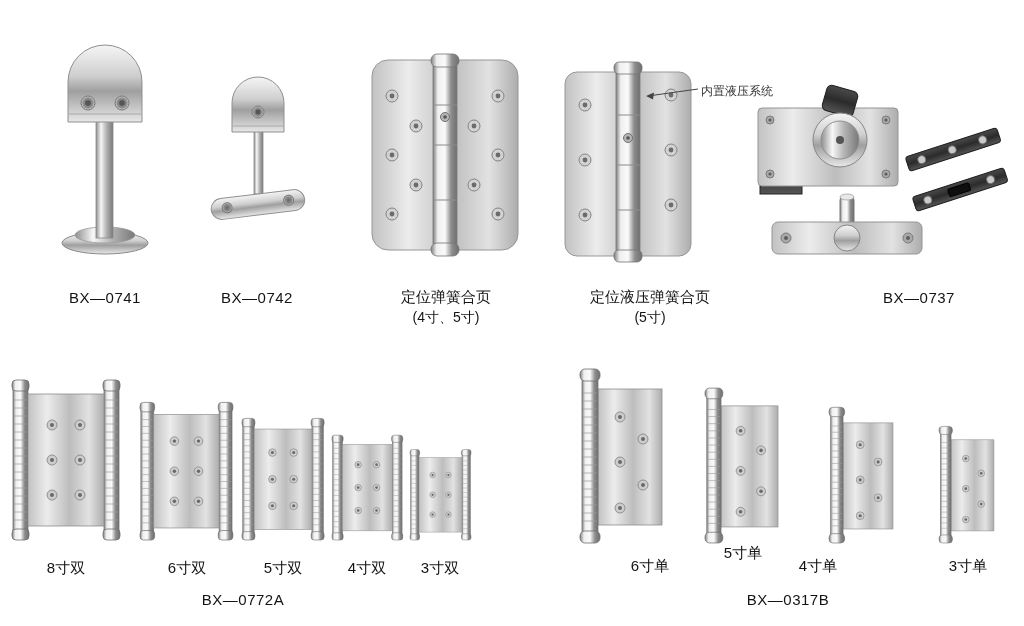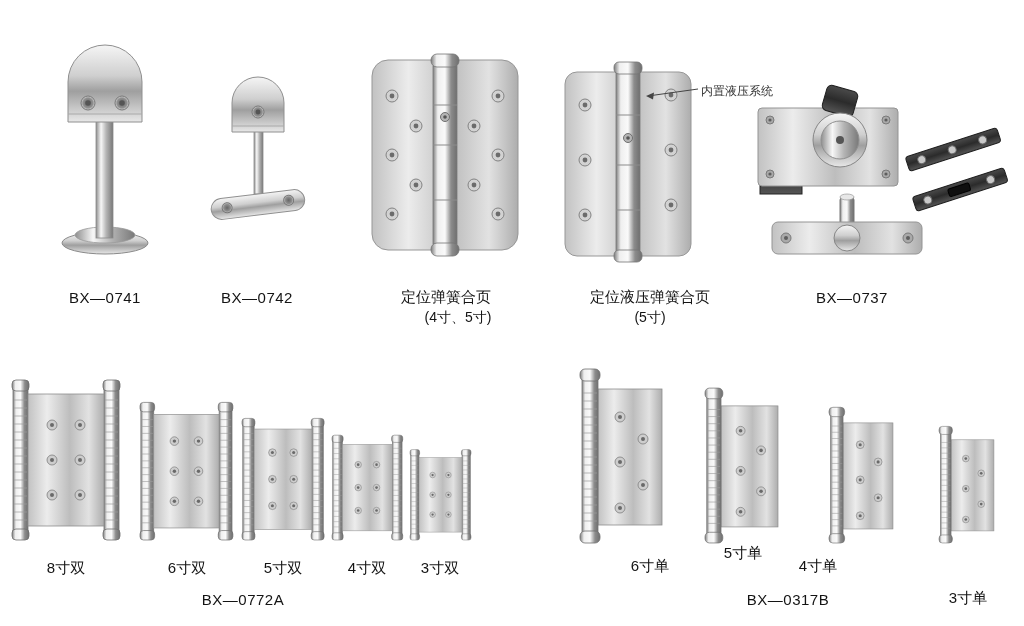--- a/index.html
+++ b/index.html
@@ -239,35 +239,35 @@
     <use href="#sglHinge" transform="translate(40,14)"></use>
     <use href="#sglHinge" transform="translate(165,33.1) scale(0.89)"></use>
     <use href="#sglHinge" transform="translate(289,52.3) scale(0.78)"></use>
     <use href="#sglHinge" transform="translate(399,71.4) scale(0.67)"></use>
   </svg>
 
   <div class="lbl code" style="left:105px;top:289px">BX—0741</div>
   <div class="lbl code" style="left:257px;top:289px">BX—0742</div>
 
   <div class="lbl" style="left:446px;top:288px">定位弹簧合页</div>
-  <div class="lbl sub" style="left:458px;top:308px">(4寸、5寸)</div>
+  <div class="lbl sub" style="left:446px;top:308px">(4寸、5寸)</div>
 
   <div class="lbl" style="left:650px;top:288px">定位液压弹簧合页</div>
   <div class="lbl sub" style="left:650px;top:308px">(5寸)</div>
 
-  <div class="lbl code" style="left:852px;top:289px">BX—0737</div>
+  <div class="lbl code" style="left:919px;top:289px">BX—0737</div>
 
   <div class="callout" style="left:701px;top:83px">内置液压系统</div>
 
   <div class="lbl" style="left:66px;top:559px">8寸双</div>
   <div class="lbl" style="left:187px;top:559px">6寸双</div>
   <div class="lbl" style="left:283px;top:559px">5寸双</div>
   <div class="lbl" style="left:367px;top:559px">4寸双</div>
   <div class="lbl" style="left:440px;top:559px">3寸双</div>
   <div class="lbl code" style="left:243px;top:591px">BX—0772A</div>
 
   <div class="lbl" style="left:650px;top:557px">6寸单</div>
   <div class="lbl" style="left:743px;top:544px">5寸单</div>
   <div class="lbl" style="left:818px;top:557px">4寸单</div>
-  <div class="lbl" style="left:968px;top:589px">3寸单</div>
+  <div class="lbl" style="left:968px;top:557px">3寸单</div>
   <div class="lbl code" style="left:788px;top:591px">BX—0317B</div>
 
 </div>
 
 </body></html>

